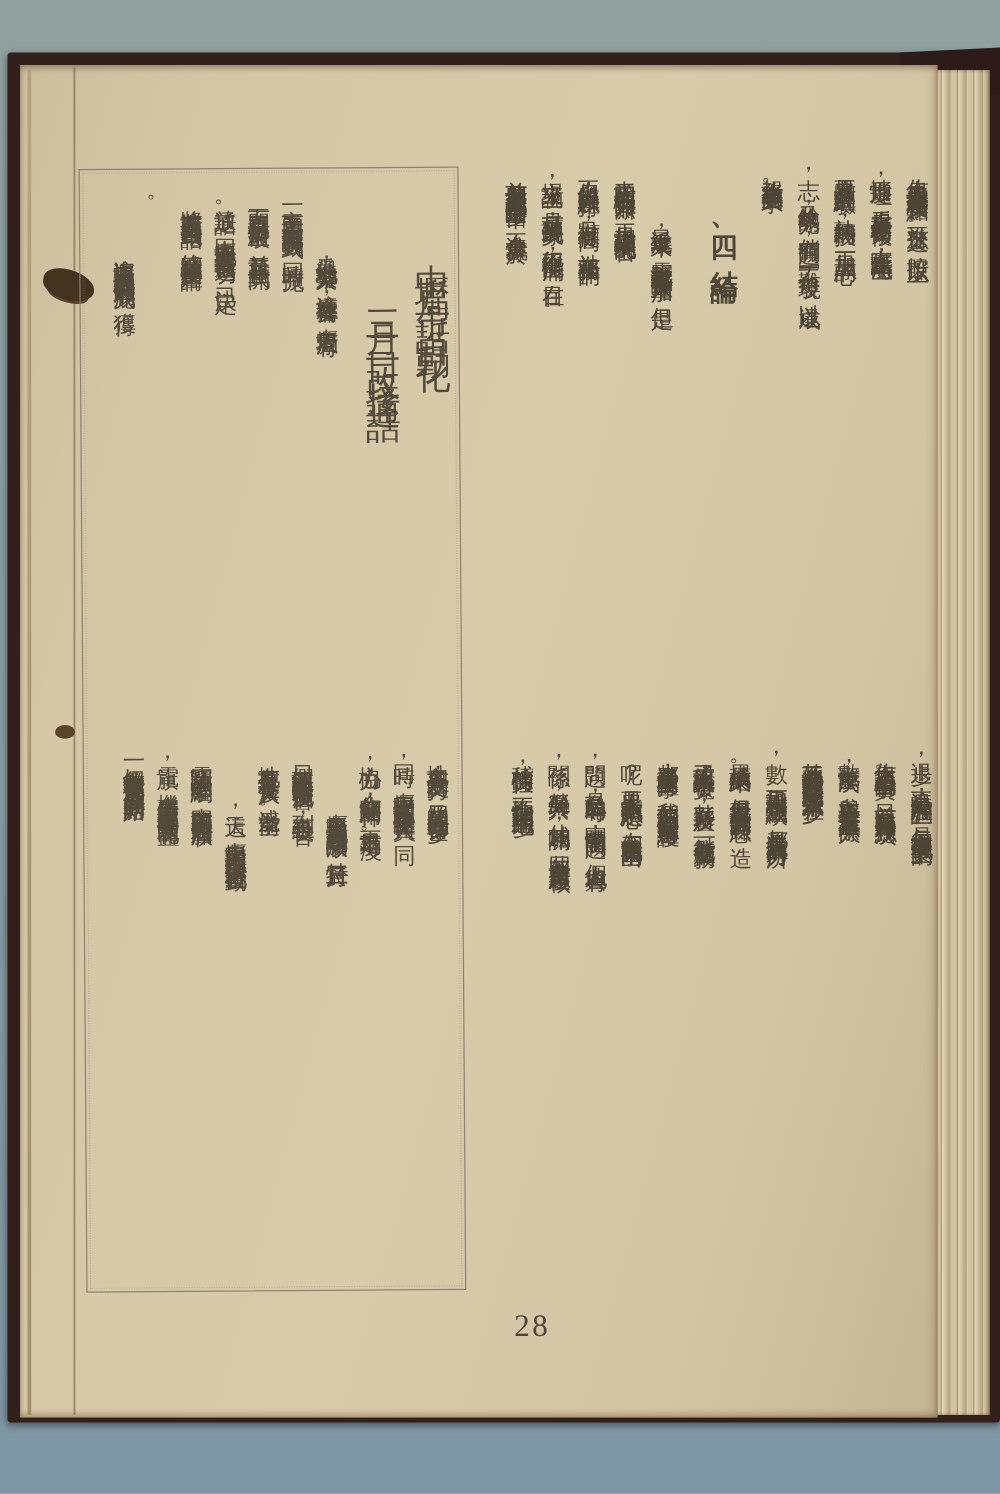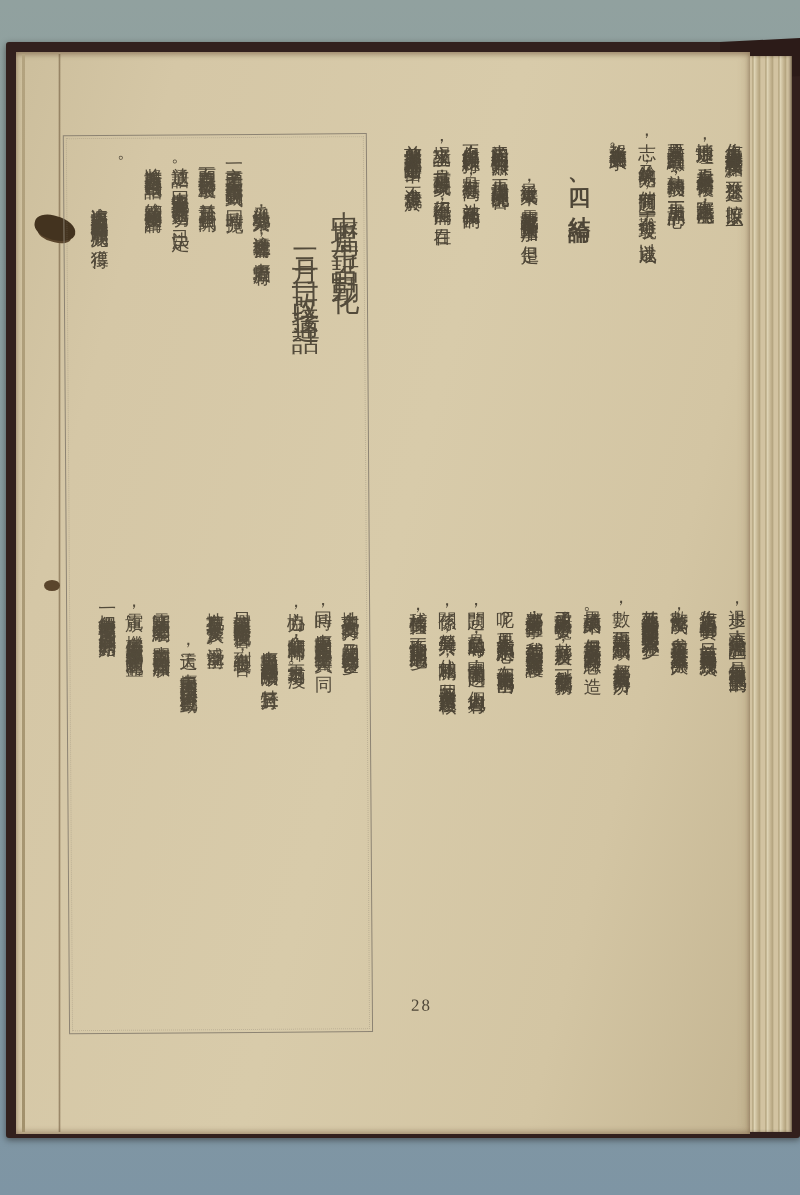--- a/index.html
+++ b/index.html
@@ -45,21 +45,21 @@
 
   .block-upper-right{left:374px;top:79px;width:356px;height:452px;}
   .block-lower-right{left:374px;top:546px;width:356px;height:448px;}
   .subcols{display:flex;flex-direction:row-reverse;}
 
   .boxed{left:50px;top:81px;width:302px;height:897px;border:1px solid var(--border);opacity:.96;}
   .boxed::after{content:"";position:absolute;inset:2px;border:1px dotted rgba(138,129,113,.35);pointer-events:none;}
   .box-upper{top:18px;right:8px;height:436px;}
   .box-lower{top:463px;right:10px;height:424px;}
 
-  .page-number{left:392px;top:944px;color:var(--ink);font-size:17px;letter-spacing:2px;}
+  .page-number{left:392px;top:996px;color:var(--ink);font-size:25px;letter-spacing:2px;}
 </style>
 </head>
 <body>
 
 <div class="abs cover"></div>
 <div class="abs cover-corner"></div>
 <div class="abs edge-stack"></div>
 <div class="abs page"></div>
 <div class="abs page-edge-left"></div>
 <div class="abs fold-crease"></div>

